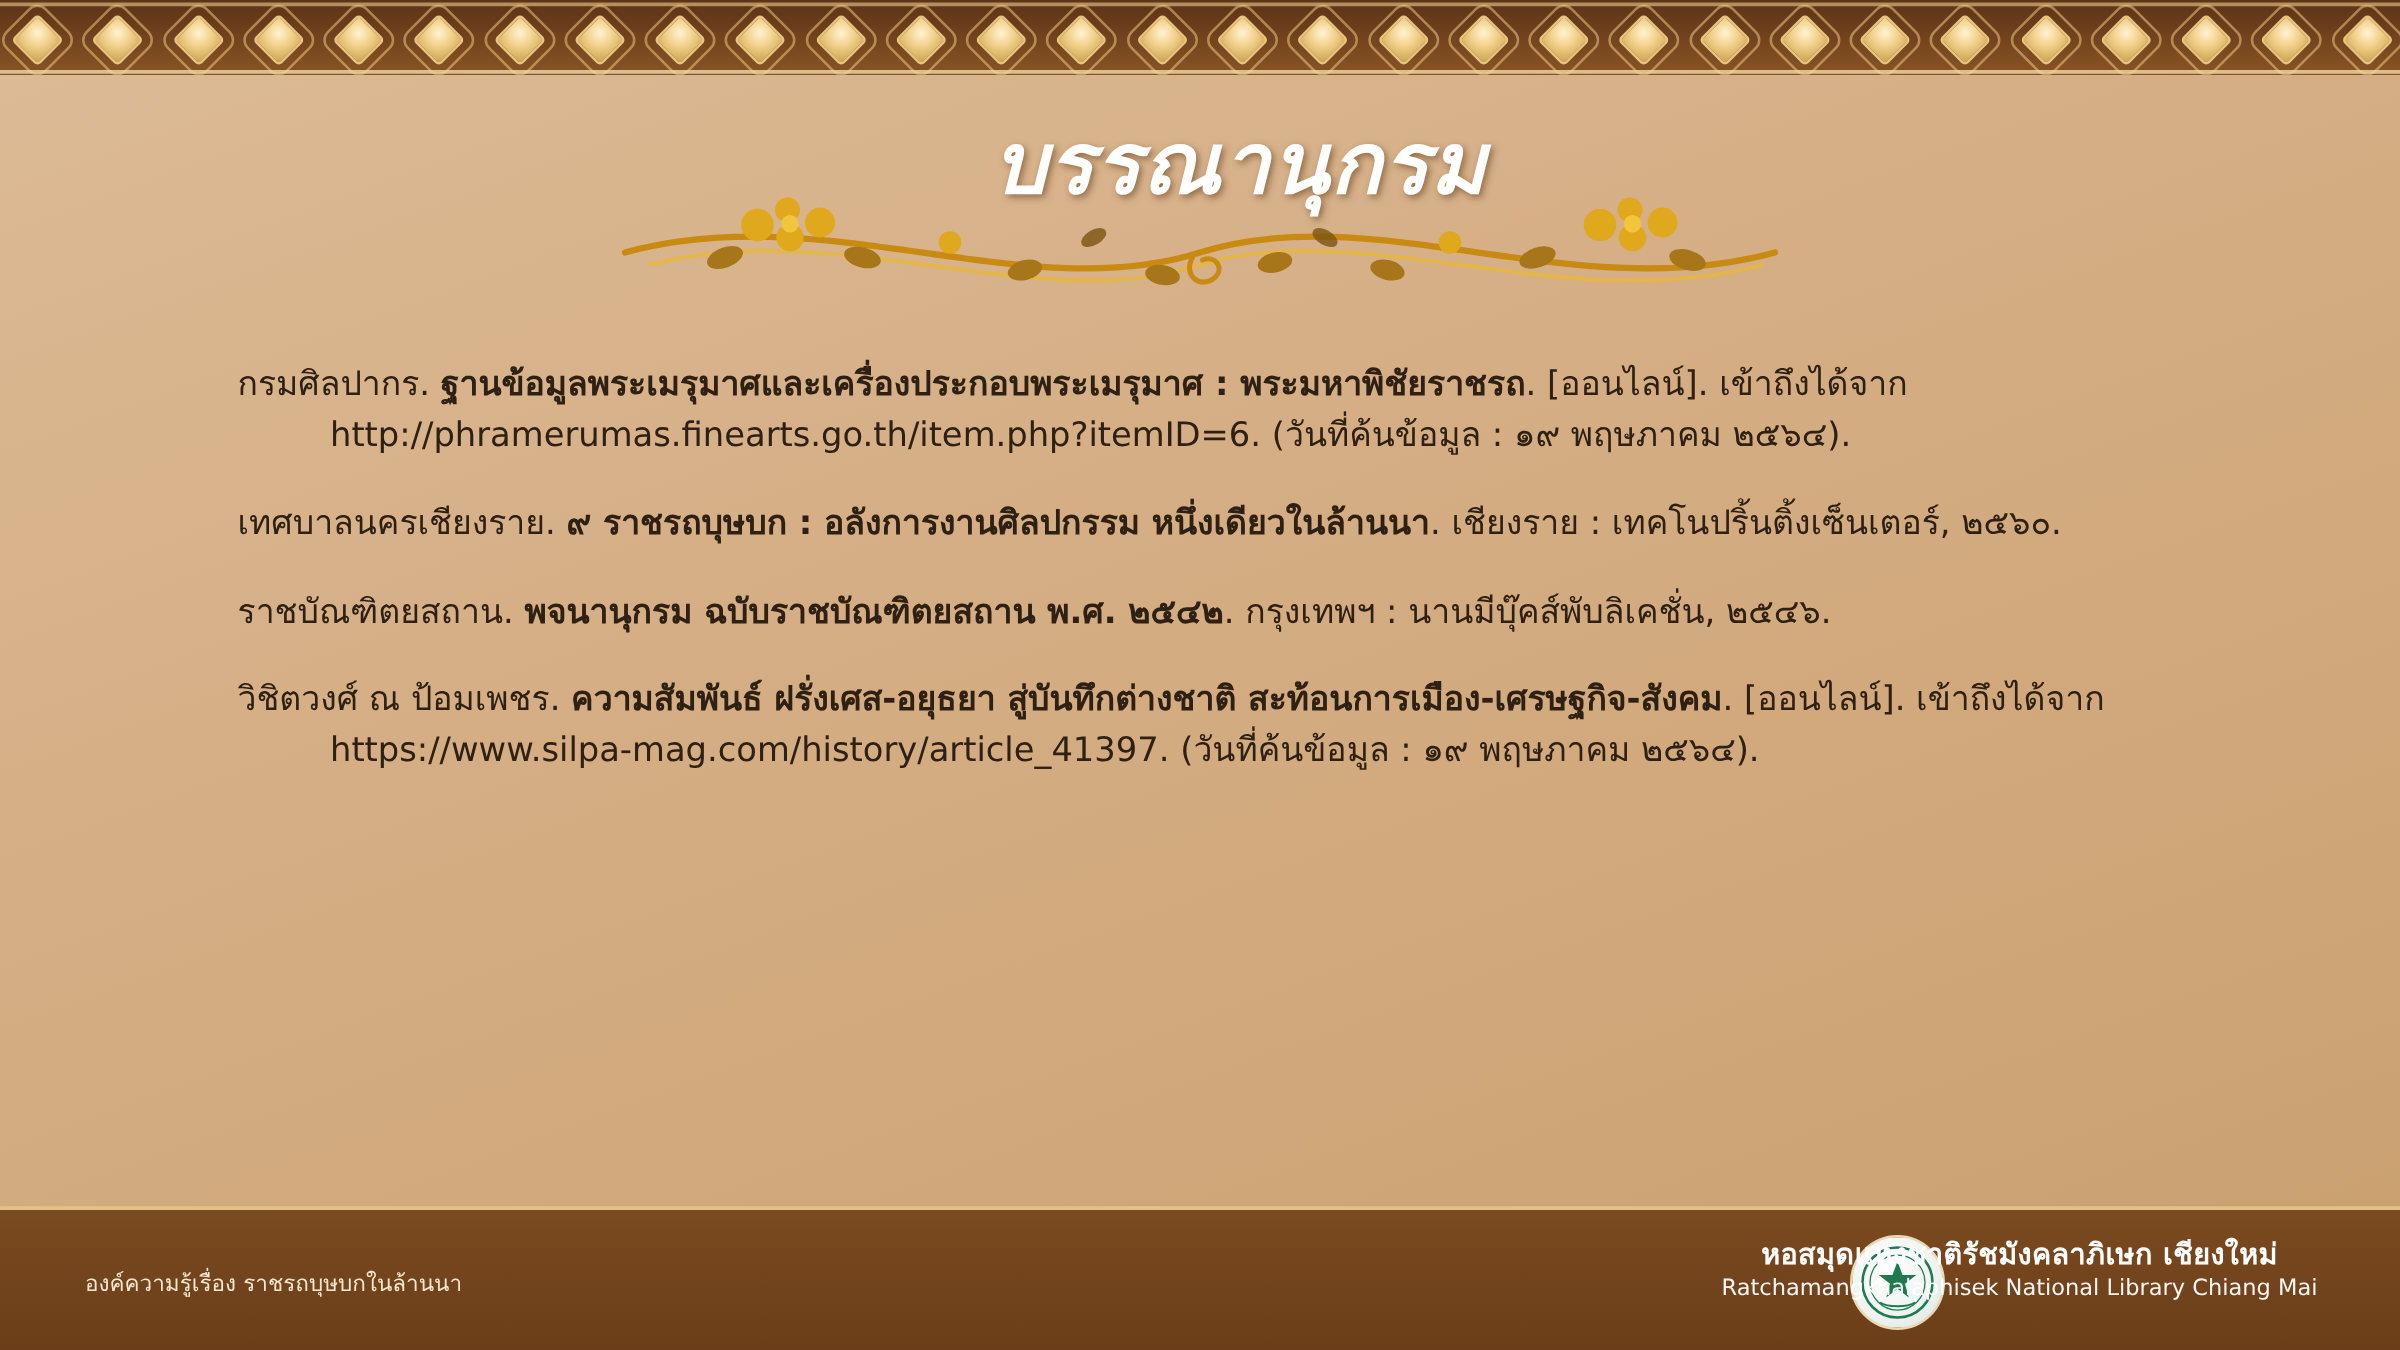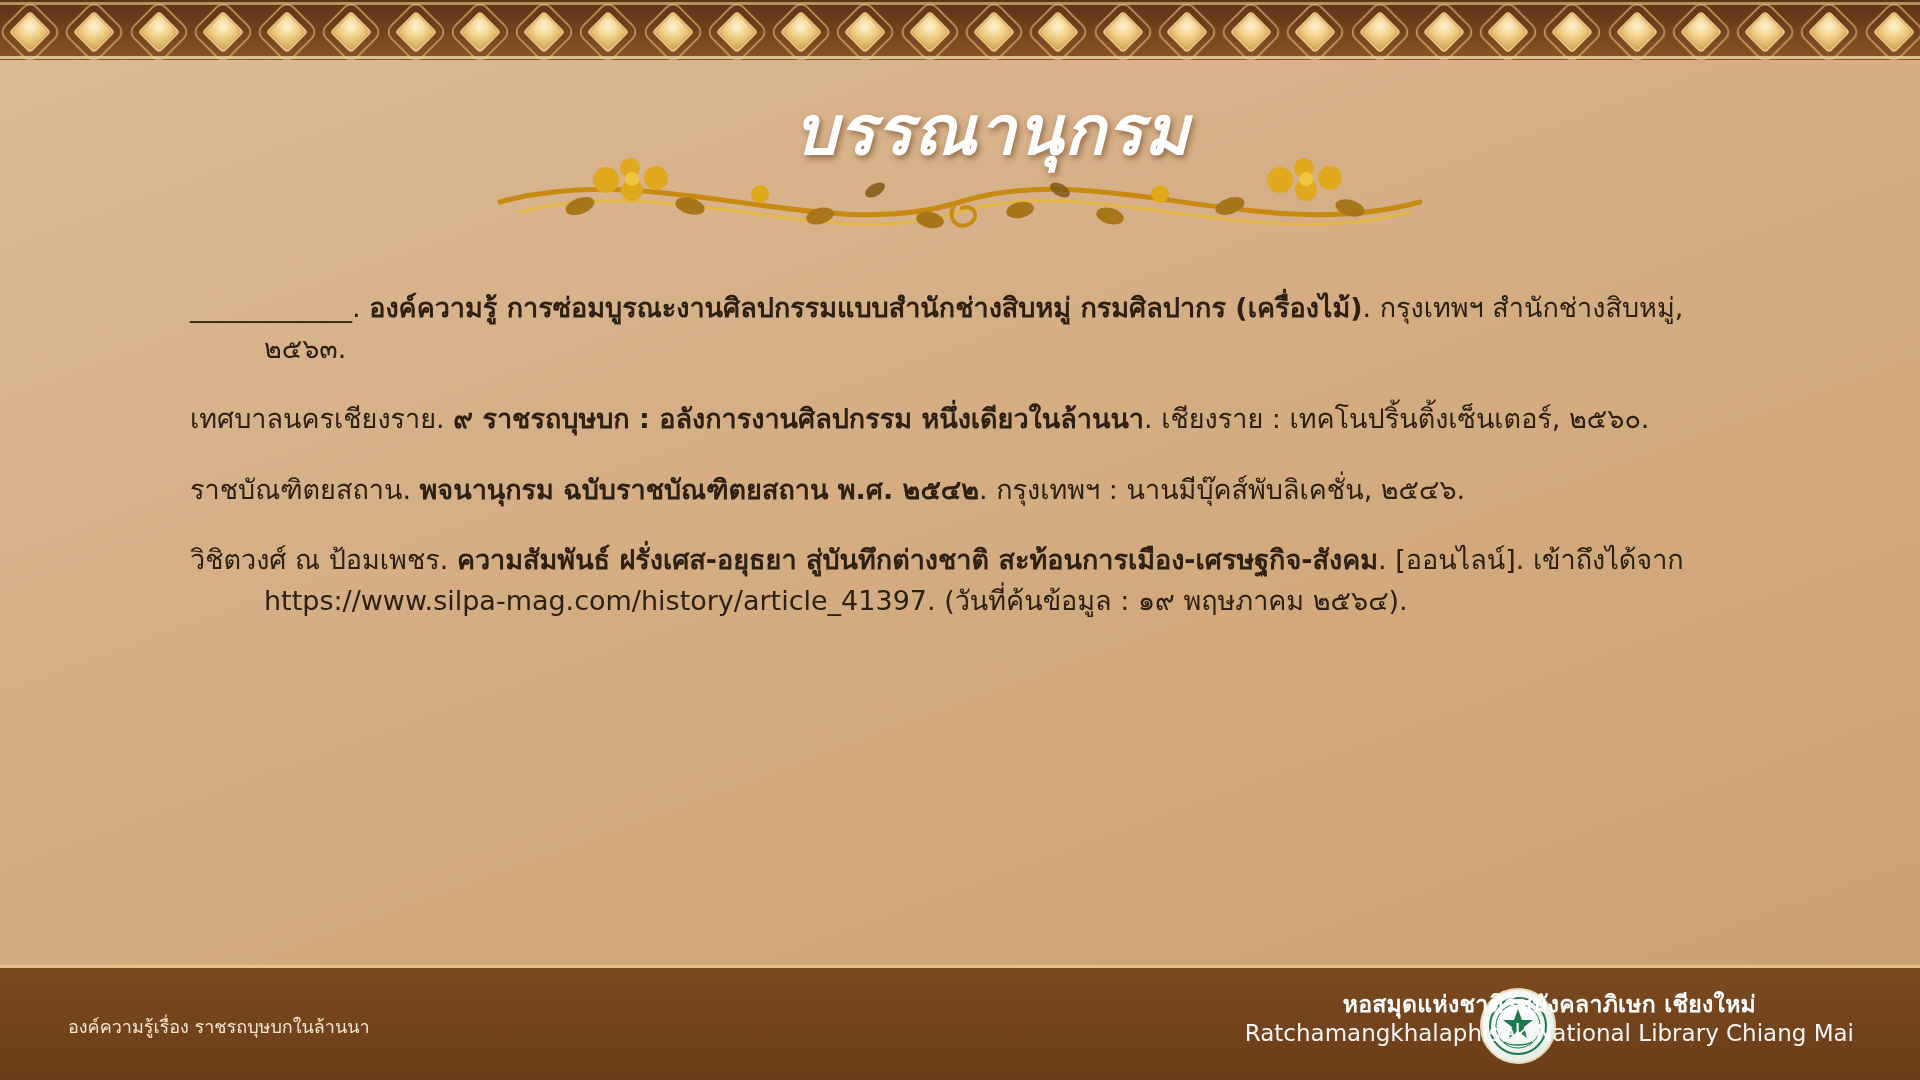--- a/index.html
+++ b/index.html
@@ -160,21 +160,21 @@
     text-align: center;
     color: #ffffff;
   }
   .footer-right .th {
     font-size: 23px;
     font-weight: bold;
     line-height: 1.25;
     letter-spacing: .3px;
   }
   .footer-right .en {
-    font-size: 23px;
+    font-size: 18px;
     line-height: 1.3;
     opacity: .95;
   }
   .seal {
     position: absolute;
     right: 364px;
     top: 20px;
     width: 72px;
     height: 72px;
     border-radius: 50%;
@@ -261,21 +261,21 @@
       </g>
       <g fill="#7d5410" opacity=".8">
         <ellipse cx="415" cy="40" rx="11" ry="6" transform="rotate(-30 415 40)"></ellipse>
         <ellipse cx="600" cy="40" rx="11" ry="6" transform="rotate(30 600 40)"></ellipse>
       </g>
       <path d="M494,56 C486,70 500,82 512,72 C520,64 512,54 502,58" fill="none" stroke="#c98a12" stroke-width="4" stroke-linecap="round"></path>
     </svg>
   </div>
 
   <div class="body">
-    <div class="entry"><span class="plain first-line">____________. </span><b>องค์ความรู้ การซ่อมบูรณะงานศิลปกรรมแบบสำนักช่างสิบหมู่ กรมศิลปากร (เครื่องไม้)</b><span class="plain">. กรุงเทพฯ สำนักช่างสิบหมู่, ๒๕๖๓.</span></div>
+    <div class="entry"><span class="plain first-line">กรมศิลปากร. </span><b>ฐานข้อมูลพระเมรุมาศและเครื่องประกอบพระเมรุมาศ : พระมหาพิชัยราชรถ</b><span class="plain">. [ออนไลน์]. เข้าถึงได้จาก http://phramerumas.finearts.go.th/item.php?itemID=6. (วันที่ค้นข้อมูล : ๑๙ พฤษภาคม ๒๕๖๔).</span></div>
     <div class="entry"><span class="plain first-line">เทศบาลนครเชียงราย. </span><b>๙ ราชรถบุษบก : อลังการงานศิลปกรรม หนึ่งเดียวในล้านนา</b><span class="plain">. เชียงราย : เทคโนปริ้นติ้งเซ็นเตอร์, ๒๕๖๐.</span></div>
     <div class="entry"><span class="plain first-line">ราชบัณฑิตยสถาน. </span><b>พจนานุกรม ฉบับราชบัณฑิตยสถาน พ.ศ. ๒๕๔๒</b><span class="plain">. กรุงเทพฯ : นานมีบุ๊คส์พับลิเคชั่น, ๒๕๔๖.</span></div>
     <div class="entry"><span class="plain first-line">วิชิตวงศ์ ณ ป้อมเพชร. </span><b>ความสัมพันธ์ ฝรั่งเศส-อยุธยา สู่บันทึกต่างชาติ สะท้อนการเมือง-เศรษฐกิจ-สังคม</b><span class="plain">. [ออนไลน์]. เข้าถึงได้จาก https://www.silpa-mag.com/history/article_41397. (วันที่ค้นข้อมูล : ๑๙ พฤษภาคม ๒๕๖๔).</span></div>
   </div>
 
   <div class="footer">
     <div class="footer-left">องค์ความรู้เรื่อง ราชรถบุษบกในล้านนา</div>
     <div class="seal">
       <svg width="60" height="60" viewBox="0 0 60 60" xmlns="http://www.w3.org/2000/svg">
         <circle cx="30" cy="30" r="28" fill="none" stroke="#1f7a50" stroke-width="2"></circle>

